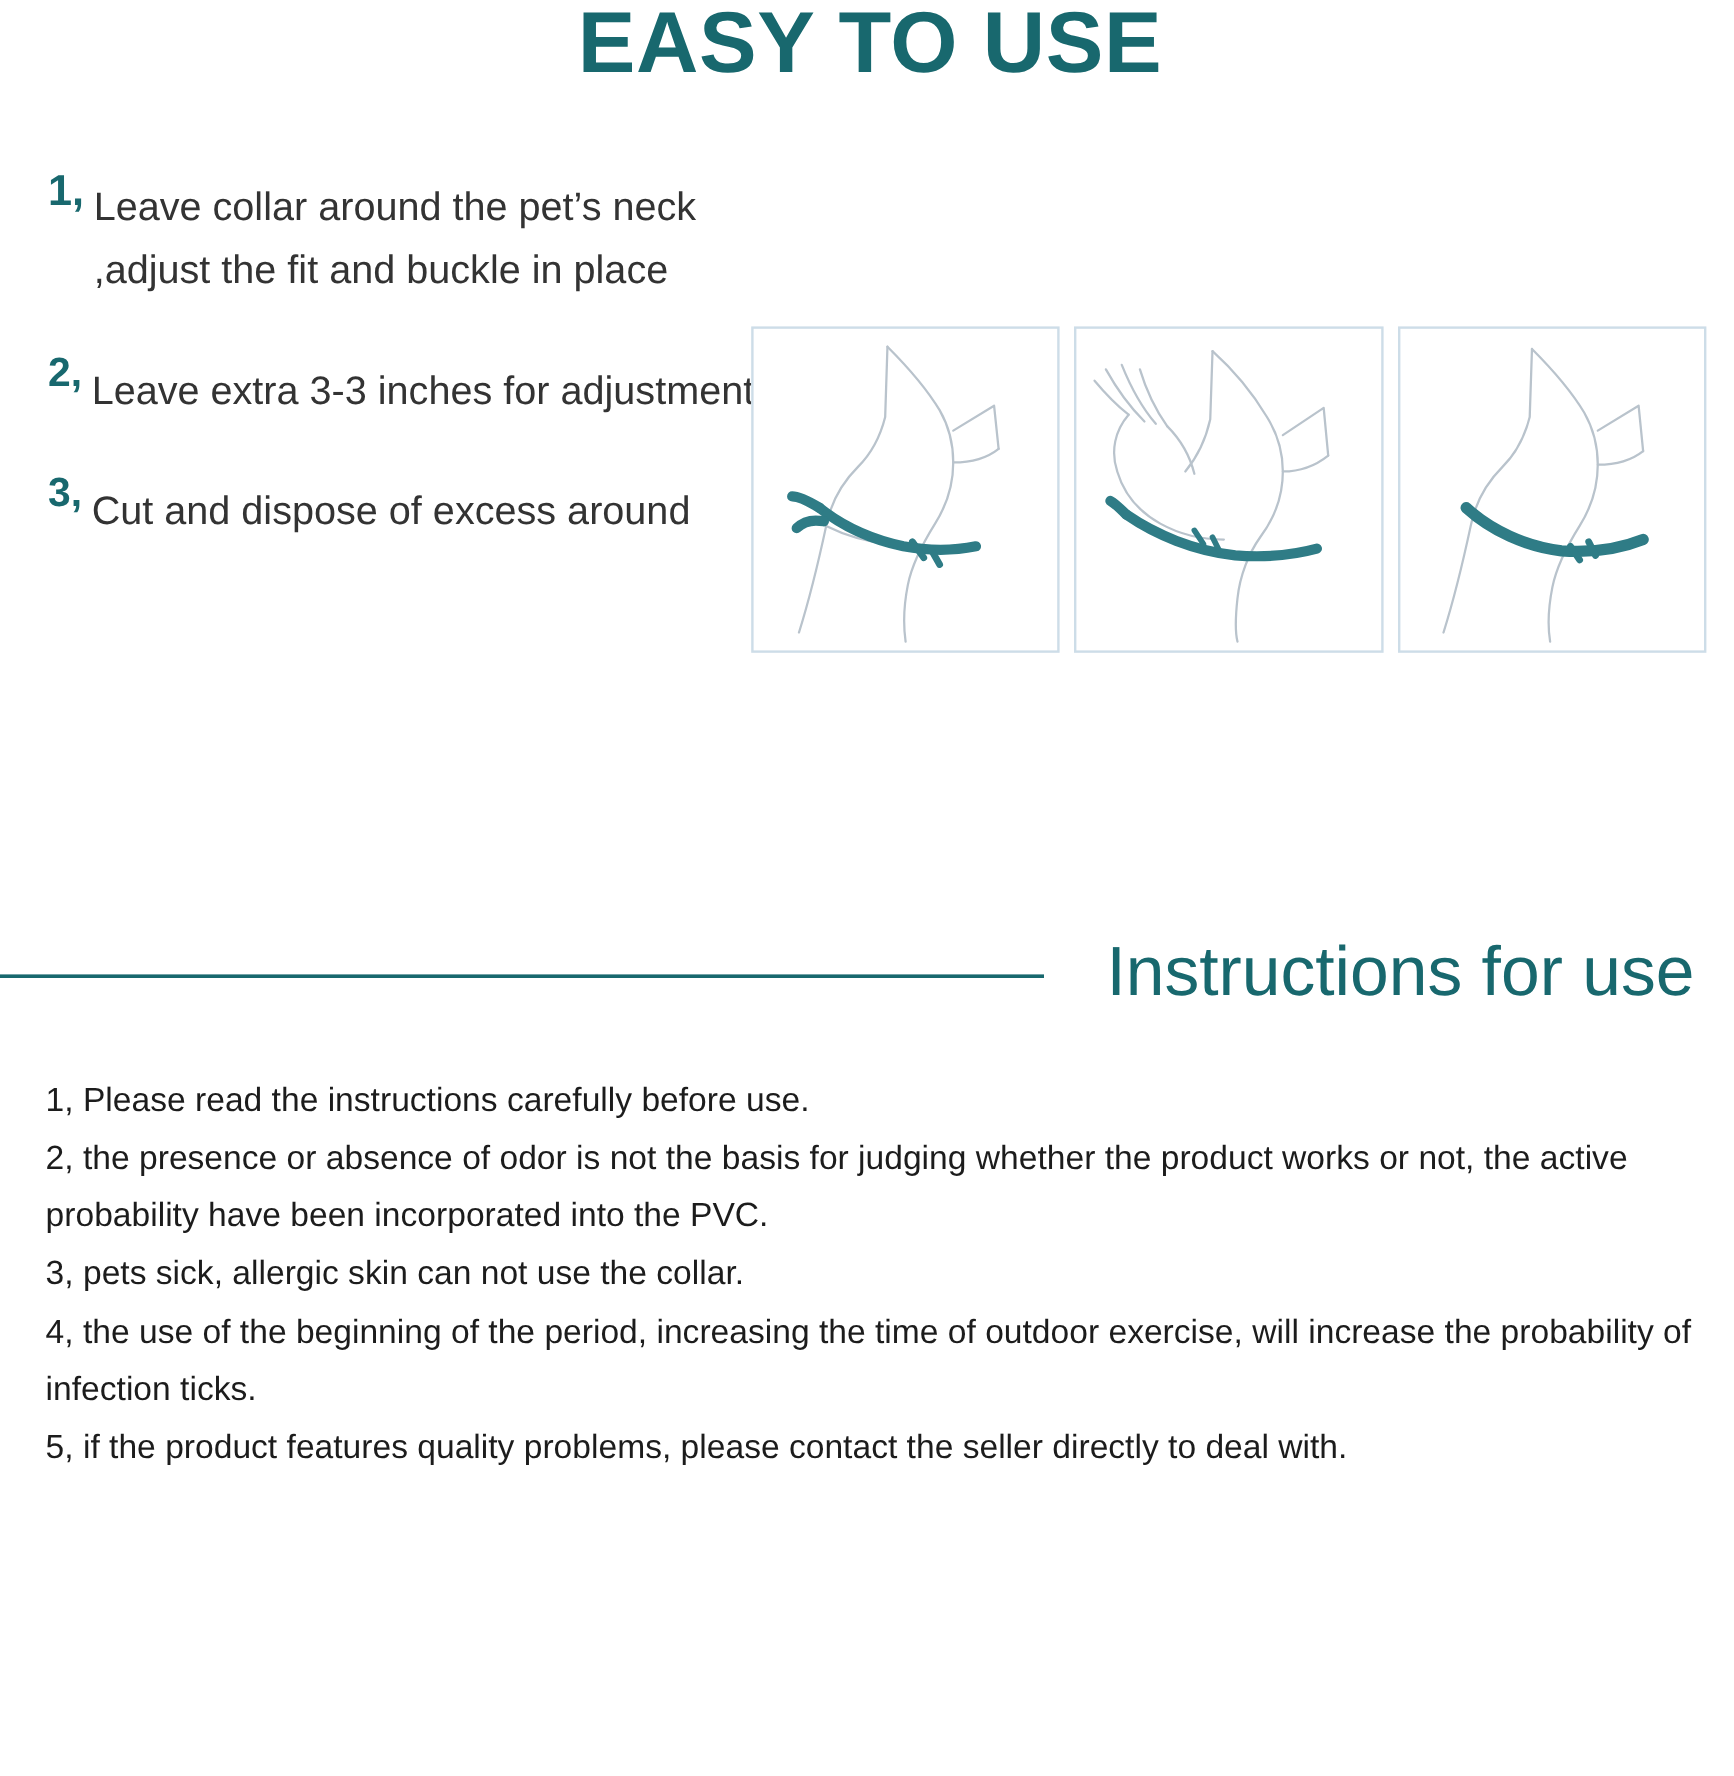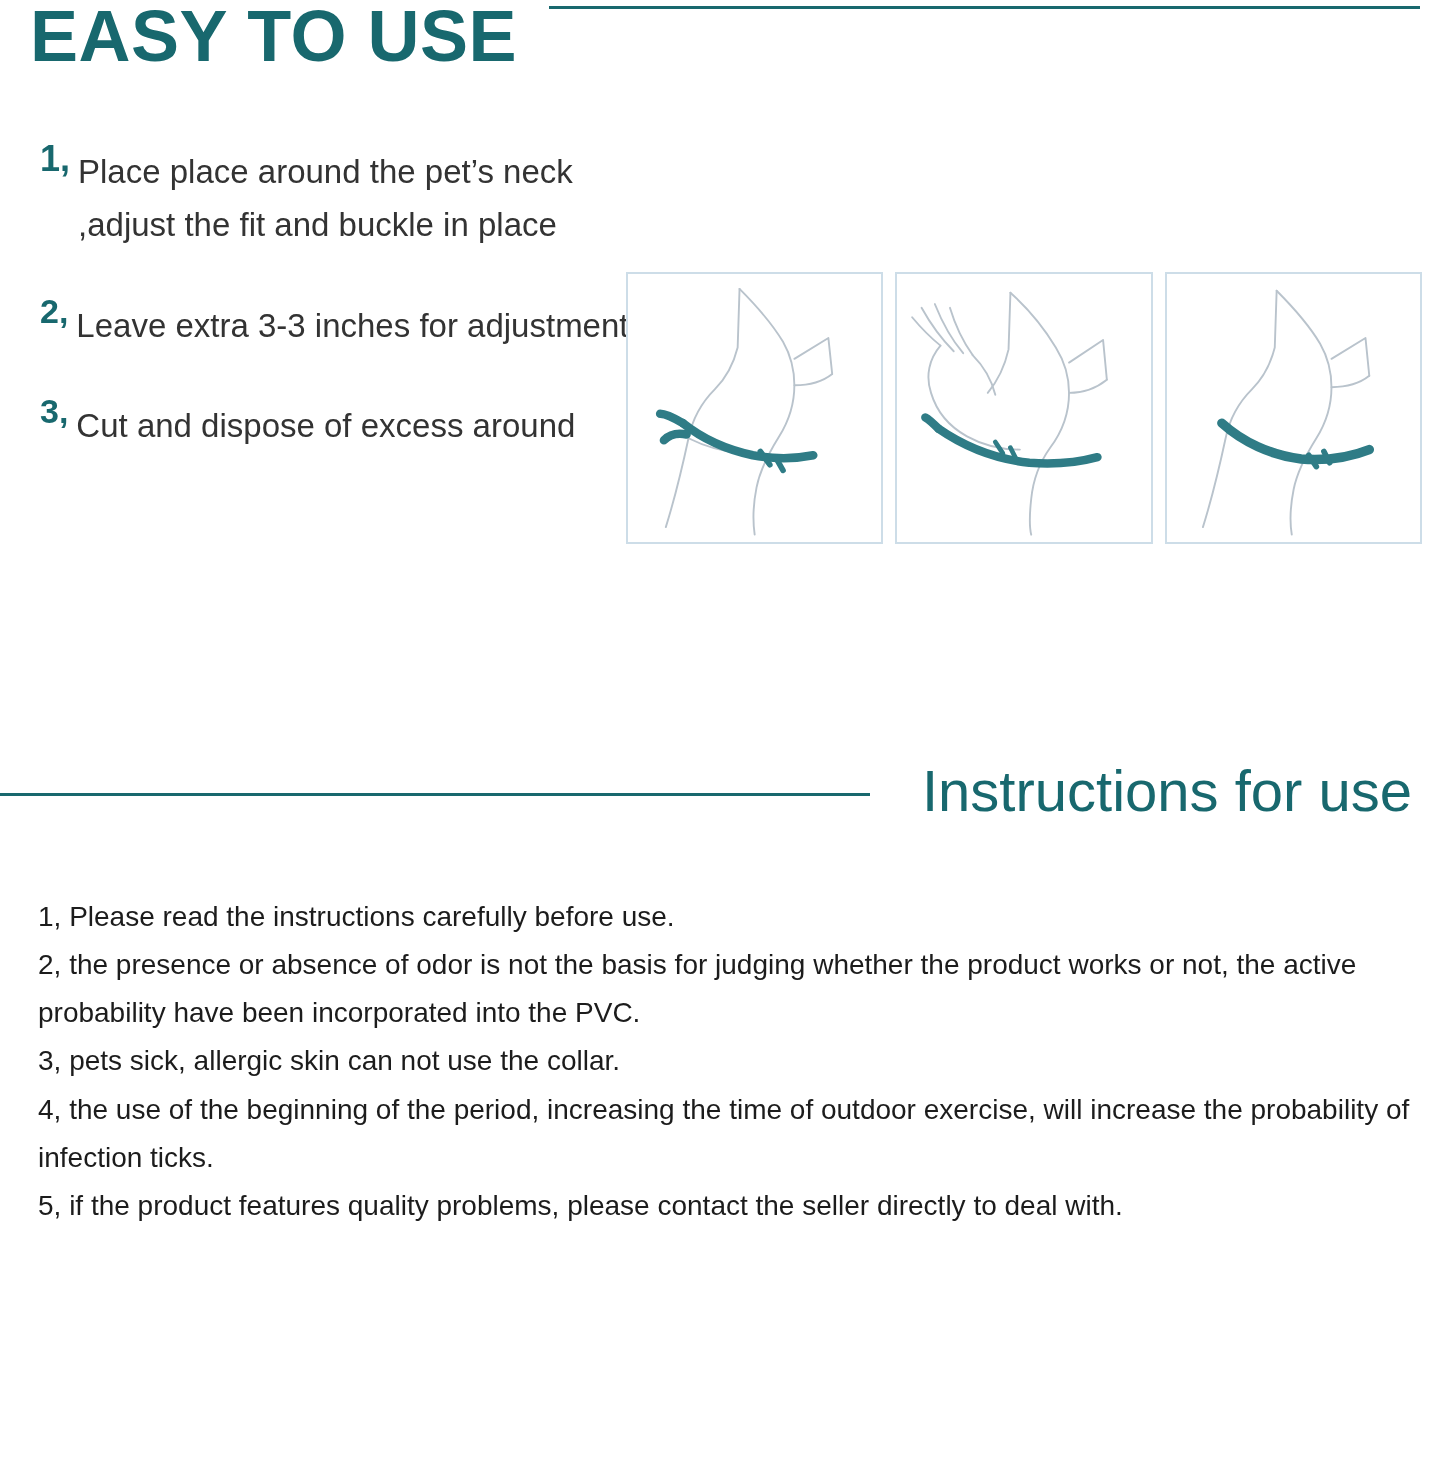--- a/index.html
+++ b/index.html
@@ -22,21 +22,22 @@
   }
 
   
   .easy-header {
     position: absolute;
     top: 0px;
     left: 30px;
     width: 1390px;
     height: 90px;
     display: flex;
-    align-items: flex-start;
+    align-items: center;
+    flex-direction: column;
   }
   .easy-title {
     font-size: 72px;
     font-weight: bold;
     color: #18686e;
     letter-spacing: 0.5px;
     white-space: nowrap;
     line-height: 1;
     font-family: "Liberation Sans", sans-serif;
   }
@@ -96,21 +97,21 @@
     height: 272px;
     border: 2px solid #cddde8;
     background: #ffffff;
     box-sizing: border-box;
   }
   .panel svg { display: block; width: 100%; height: 100%; }
 
   
   .instr-header {
     position: absolute;
-    top: 746px;
+    top: 765px;
     left: 0px;
     width: 1430px;
     height: 90px;
     display: flex;
     align-items: center;
     gap: 16px;
   }
   .instr-rule {
     flex: 1 1 auto;
     height: 3px;
@@ -147,21 +148,21 @@
 <div class="page">
 
   <div class="easy-header">
     <div class="easy-title">EASY TO USE</div>
     <div class="easy-rule"></div>
   </div>
 
   <div class="steps">
     <div class="step step-1">
       <div class="step-num">1,</div>
-      <div class="step-text">Place place around the pet’s neck ,adjust the fit and buckle in place</div>
+      <div class="step-text">Leave collar around the pet’s neck ,adjust the fit and buckle in place</div>
     </div>
     <div class="step step-2">
       <div class="step-num">2,</div>
       <div class="step-text">Leave extra 3-3 inches for adjustment</div>
     </div>
     <div class="step step-3">
       <div class="step-num">3,</div>
       <div class="step-text">Cut and dispose of excess around</div>
     </div>
   </div>

